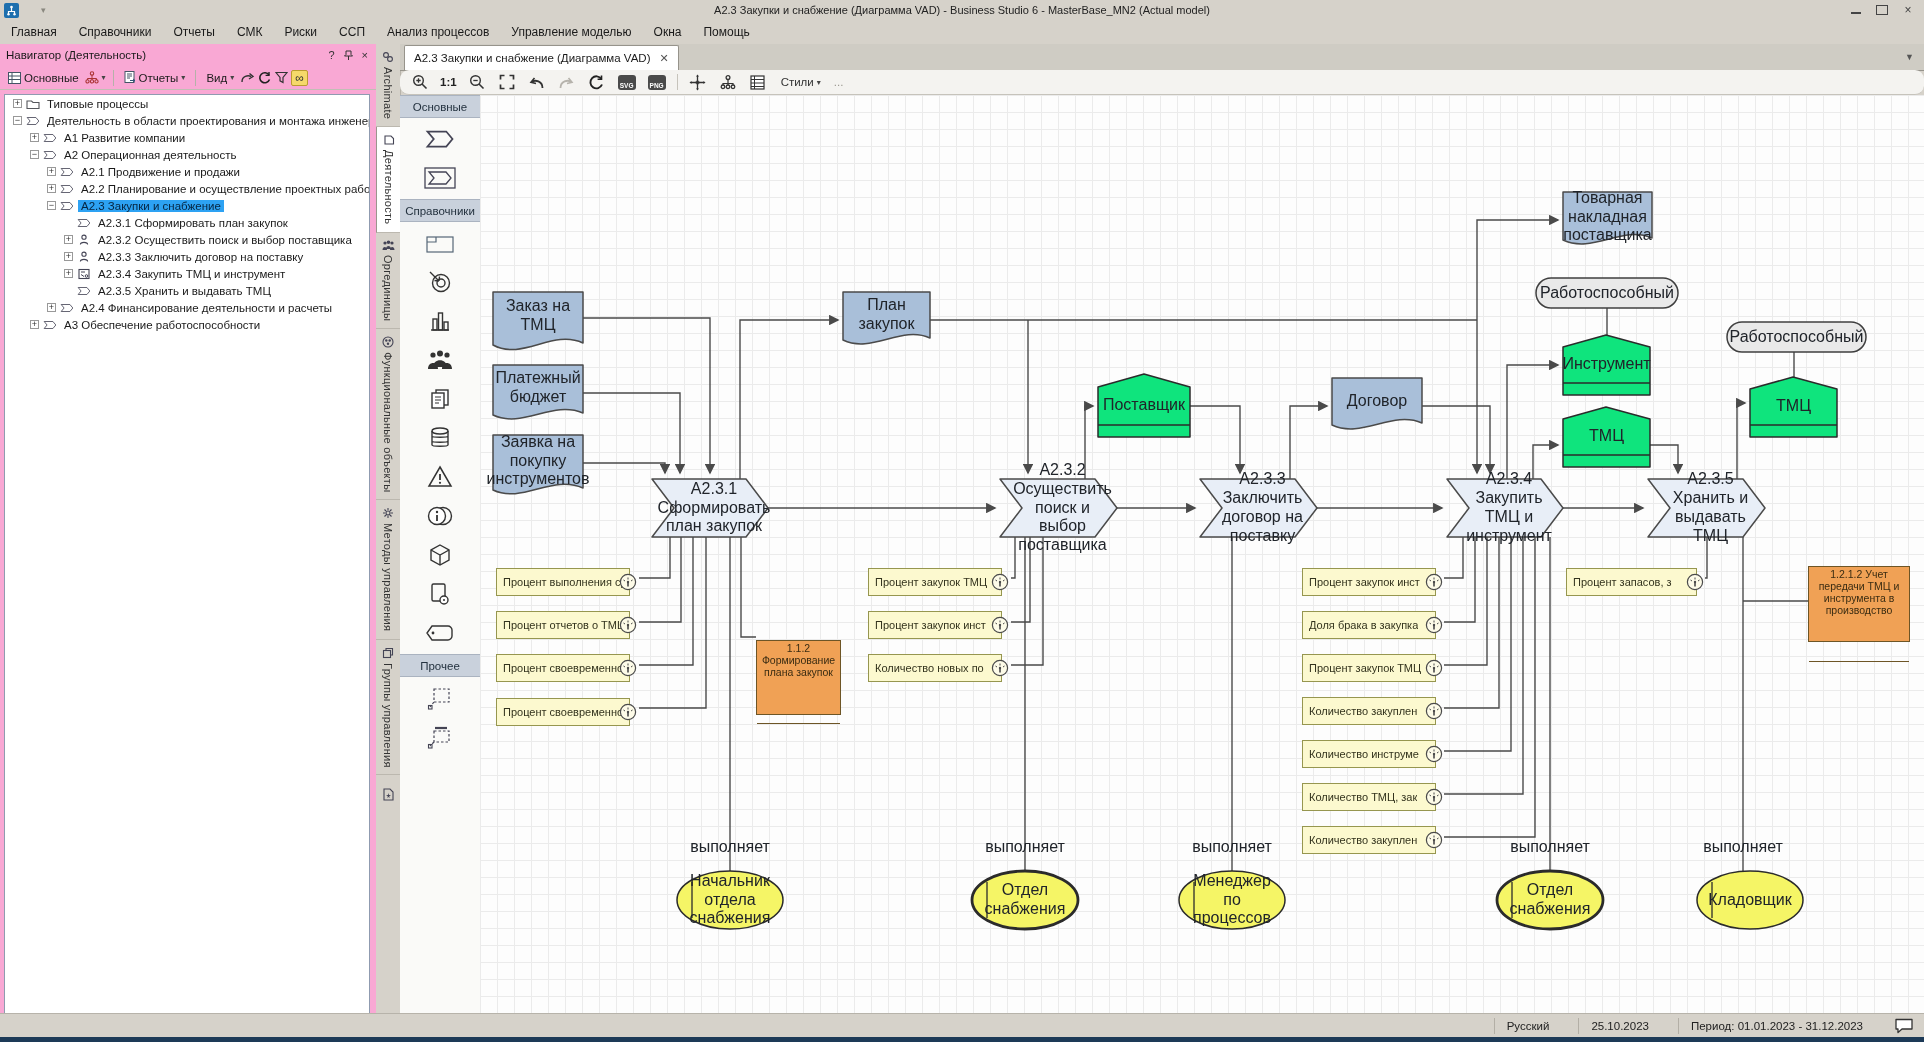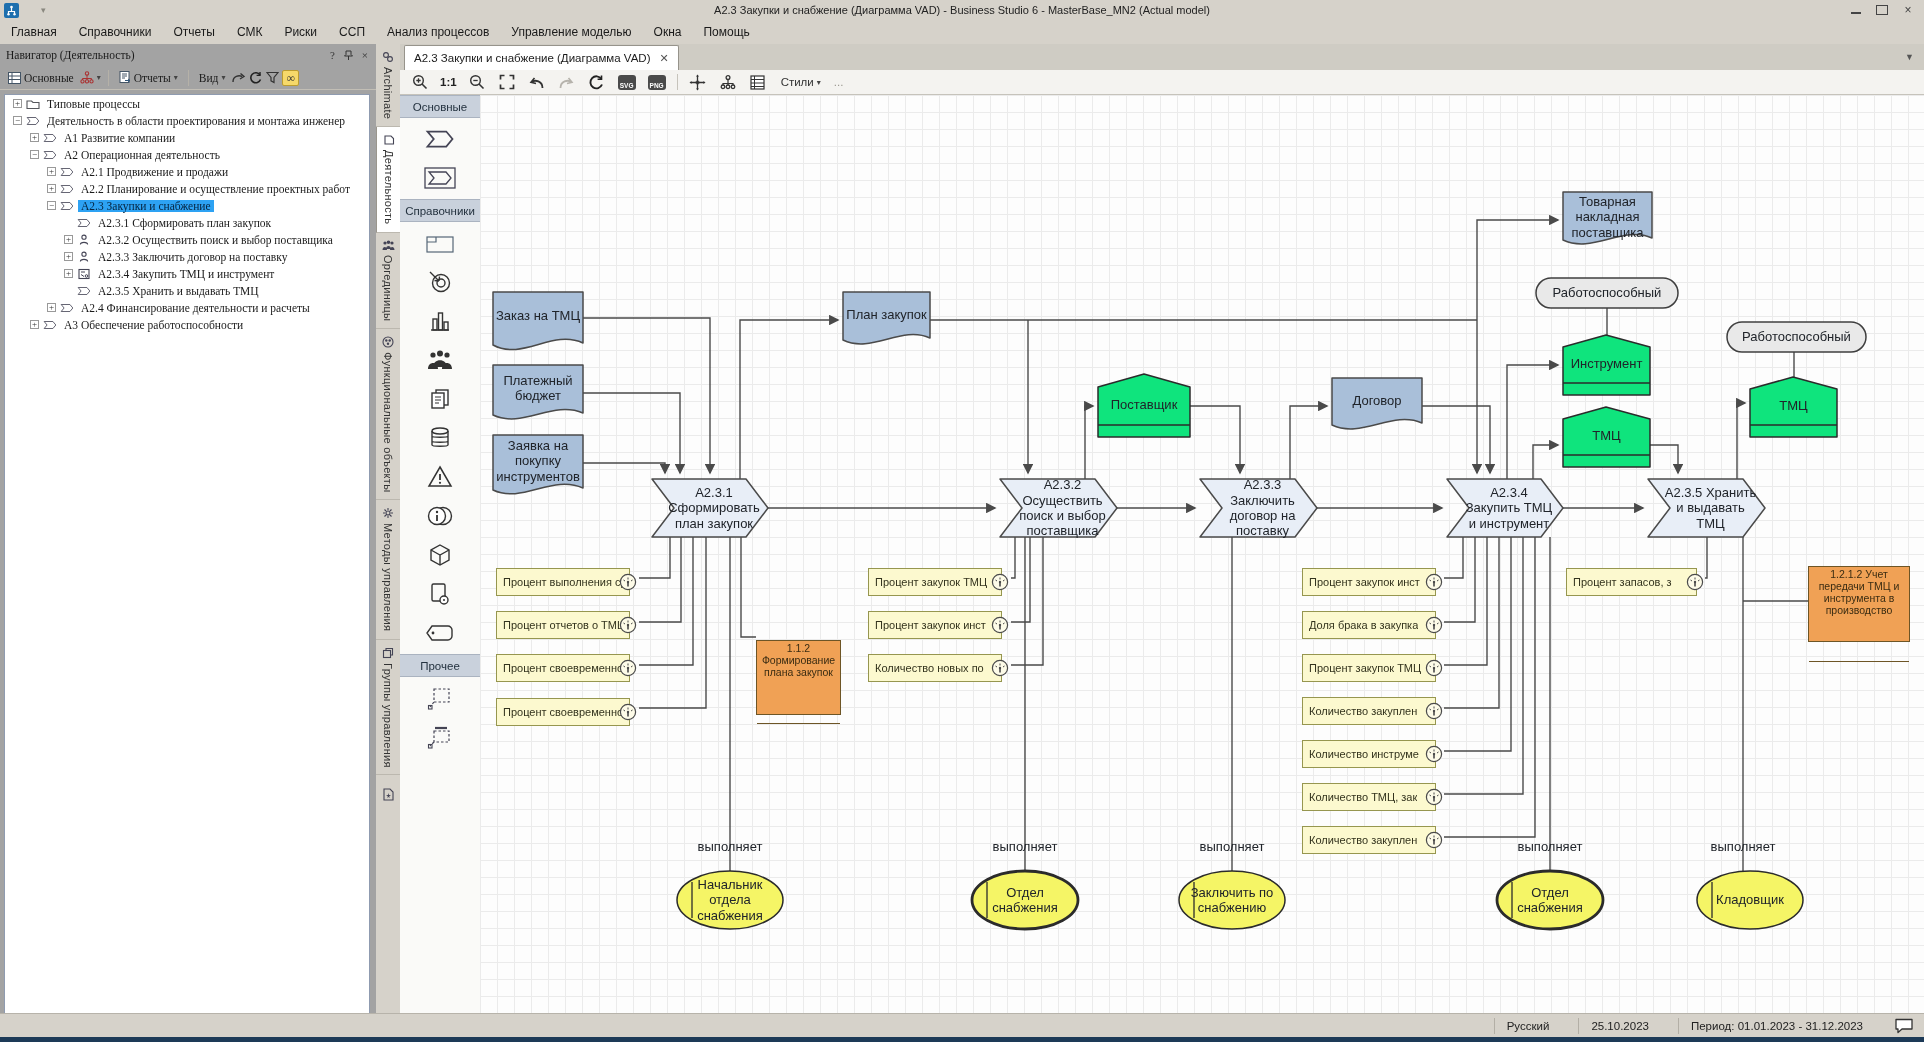--- a/index.html
+++ b/index.html
@@ -18,21 +18,21 @@
   .winbtn{width:12px;height:10px;position:relative;cursor:pointer;}
   .winbtn.min::after{content:"";position:absolute;left:1px;right:1px;bottom:1px;border-bottom:2px solid #444;}
   .winbtn.max::after{content:"";position:absolute;inset:0;border:1.5px solid #444;}
   .winbtn.close{font-size:12px;line-height:10px;color:#444;text-align:center;}
 
   #menubar{left:0;top:20px;width:1924px;height:24px;background:#d6d2ca;display:flex;align-items:center;
            font-size:12px;border-bottom:1px solid #b7b3aa;}
   .menu-item{padding:3px 11px;cursor:default;}
 
   
-  #navigator{left:0;top:44px;width:376px;height:969px;background:#a3a3a3;border-right:1px solid #aaa69d;font-family:Liberation Serif, serif;}
+  #navigator{left:0;top:44px;width:376px;height:969px;background:#f9a8d4;border-right:1px solid #aaa69d;}
   #nav-header{left:0;top:0;width:100%;height:22px;display:flex;align-items:center;font-size:11.5px;padding-left:6px;box-sizing:border-box;}
   .nav-hicons{margin-left:auto;display:flex;gap:9px;margin-right:8px;color:#333;font-size:11px;align-items:center;}
   #nav-toolbar{left:0;top:22px;width:100%;height:24px;display:flex;align-items:center;gap:3px;font-size:11.5px;
                padding-left:5px;box-sizing:border-box;border-bottom:1px solid #c2beb5;}
   .ntb-sep{width:1px;height:16px;background:#b5b1a8;margin:0 4px;}
   .ntb-caret{font-size:8px;color:#444;}
   .ntb-chip{display:flex;align-items:center;gap:3px;padding:2px 3px;border-radius:2px;}
   #link-chip{background:#f6d96a;border:1px solid #bb9c2f;border-radius:2px;padding:0 3px;font-size:12px;line-height:14px;color:#333;}
   #tree-box{left:4px;top:50px;width:364px;height:941px;background:#ffffff;border:1px solid #8f9bb0;overflow:hidden;}
   .trow{height:17px;display:flex;align-items:center;font-size:11.5px;white-space:nowrap;}
@@ -53,41 +53,41 @@
   .vtab .vtxt{writing-mode:vertical-rl;font-size:11px;color:#333;margin-top:4px;letter-spacing:.3px;}
   .vtab.active{background:#ffffff;border-left:1px solid #9a968d;border-right:1px solid #ffffff;margin-right:-1px;}
   .vtab svg{flex:0 0 auto;}
 
   
   #tabbar{left:400px;top:44px;width:1524px;height:26px;background:#cfccc4;border-bottom:1px solid #96938b;display:flex;align-items:flex-end;}
   #dtab{height:24px;background:#ffffff;border:1px solid #96938b;border-bottom:none;border-radius:2px 2px 0 0;margin-left:4px;
         display:flex;align-items:center;padding:0 9px;font-size:11.5px;gap:9px;}
   #dtab .x{color:#555;font-size:11px;cursor:pointer;}
   #tab-list-btn{margin-left:auto;margin-right:10px;color:#555;font-size:9px;align-self:center;cursor:pointer;}
-  #dtoolbar{left:400px;top:70px;width:1524px;height:25px;background:#f4f3f0;border-bottom:1px solid #c6c3bb;display:flex;align-items:center;gap:10px;padding-left:10px;box-sizing:border-box;font-size:11.5px;color:#333;}
+  #dtoolbar{left:400px;top:70px;width:1524px;height:25px;background:#f4f3f0;border-bottom:1px solid #c6c3bb;display:flex;align-items:center;gap:10px;padding-left:10px;box-sizing:border-box;font-size:11.5px;color:#333;border-radius:9px;}
   .dtb-i{display:flex;align-items:center;justify-content:center;width:20px;height:20px;border-radius:2px;cursor:pointer;}
   .dtb-sep{width:1px;height:16px;background:#c6c3bb;}
   .badge{width:18px;height:15px;background:#4a4a4a;border-radius:3px;color:#fff;font-size:6.5px;font-weight:bold;
          display:flex;align-items:flex-end;justify-content:center;padding-bottom:1px;box-sizing:border-box;}
   #one2one{font-size:11.5px;font-weight:bold;color:#222;}
 
   
   #palette{left:400px;top:95px;width:80px;height:918px;background:#fafaf8;border-right:1px solid #b5b2aa;overflow:hidden;}
   .pal-h{height:21px;background:#c9d1dc;border-top:1px solid #aab3c0;border-bottom:1px solid #aab3c0;
          display:flex;align-items:center;justify-content:center;font-size:11.5px;color:#24323f;}
   .pal-items{display:flex;flex-direction:column;align-items:center;padding:6px 0;gap:9px;}
   .pal-it{width:44px;height:30px;display:flex;align-items:center;justify-content:center;cursor:pointer;border-radius:2px;}
 
   
   #canvas{left:480px;top:95px;width:1444px;height:918px;background:#fdfdfd;
      background-image:linear-gradient(#ebebeb 1px,transparent 1px),linear-gradient(90deg,#ebebeb 1px,transparent 1px);
      background-size:17px 17px;}
   #dsvg{left:480px;top:95px;}
   .dlabel{position:absolute;display:flex;align-items:center;justify-content:center;text-align:center;
-          font-size:13px;line-height:1.18;color:#20242a;pointer-events:none;}
+          font-size:16px;line-height:1.18;color:#20242a;pointer-events:none;}
   .kpi{position:absolute;height:28px;background:#fcf9cf;border:1.3px solid #96964f;box-sizing:border-box;
        display:flex;align-items:center;font-size:11px;color:#33331d;}
   .kpi .kt{padding-left:6px;white-space:nowrap;overflow:hidden;max-width:calc(100% - 8px);}
   .kpi .gauge{position:absolute;right:-8px;top:4px;}
   .orange{position:absolute;background:#f0a155;border:1.4px solid #6d5526;box-sizing:border-box;
           font-size:10.5px;color:#3a2c12;text-align:center;display:flex;flex-direction:column;gap:44px;}
   .orange .obody{flex:1;display:flex;align-items:center;justify-content:center;padding:1px 2px;}
   .orange .ofoot{height:9px;border-top:1.3px solid #6d5526;}
 
   
@@ -805,21 +805,21 @@
 </div>
 
 <div class="dlabel" style="left:690px;top:840px;width:80px;height:14px">выполняет</div>
 <div class="dlabel" style="left:985px;top:840px;width:80px;height:14px">выполняет</div>
 <div class="dlabel" style="left:1192px;top:840px;width:80px;height:14px">выполняет</div>
 <div class="dlabel" style="left:1510px;top:840px;width:80px;height:14px">выполняет</div>
 <div class="dlabel" style="left:1703px;top:840px;width:80px;height:14px">выполняет</div>
 
 <div class="dlabel" style="left:686px;top:871px;width:88px;height:58px">Начальник отдела снабжения</div>
 <div class="dlabel" style="left:981px;top:871px;width:88px;height:58px">Отдел снабжения</div>
-<div class="dlabel" style="left:1188px;top:871px;width:88px;height:58px">Заключить по снабжению</div>
+<div class="dlabel" style="left:1188px;top:871px;width:88px;height:58px">Менеджер по процессов</div>
 <div class="dlabel" style="left:1506px;top:871px;width:88px;height:58px">Отдел снабжения</div>
 <div class="dlabel" style="left:1706px;top:871px;width:88px;height:58px">Кладовщик</div>
 
 <div class="abs" id="statusbar">
   <span class="st-seg">Русский</span>
   <span class="st-seg">25.10.2023</span>
   <span class="st-seg">Период: 01.01.2023 - 31.12.2023</span>
   <svg id="bubble" width="20" height="16" viewBox="0 0 20 16">
     <path d="M2,1.5 H18 V11 H8 L4,14.5 V11 H2 Z" fill="#fff" stroke="#333" stroke-width="1.3" stroke-linejoin="round"></path>
   </svg>

